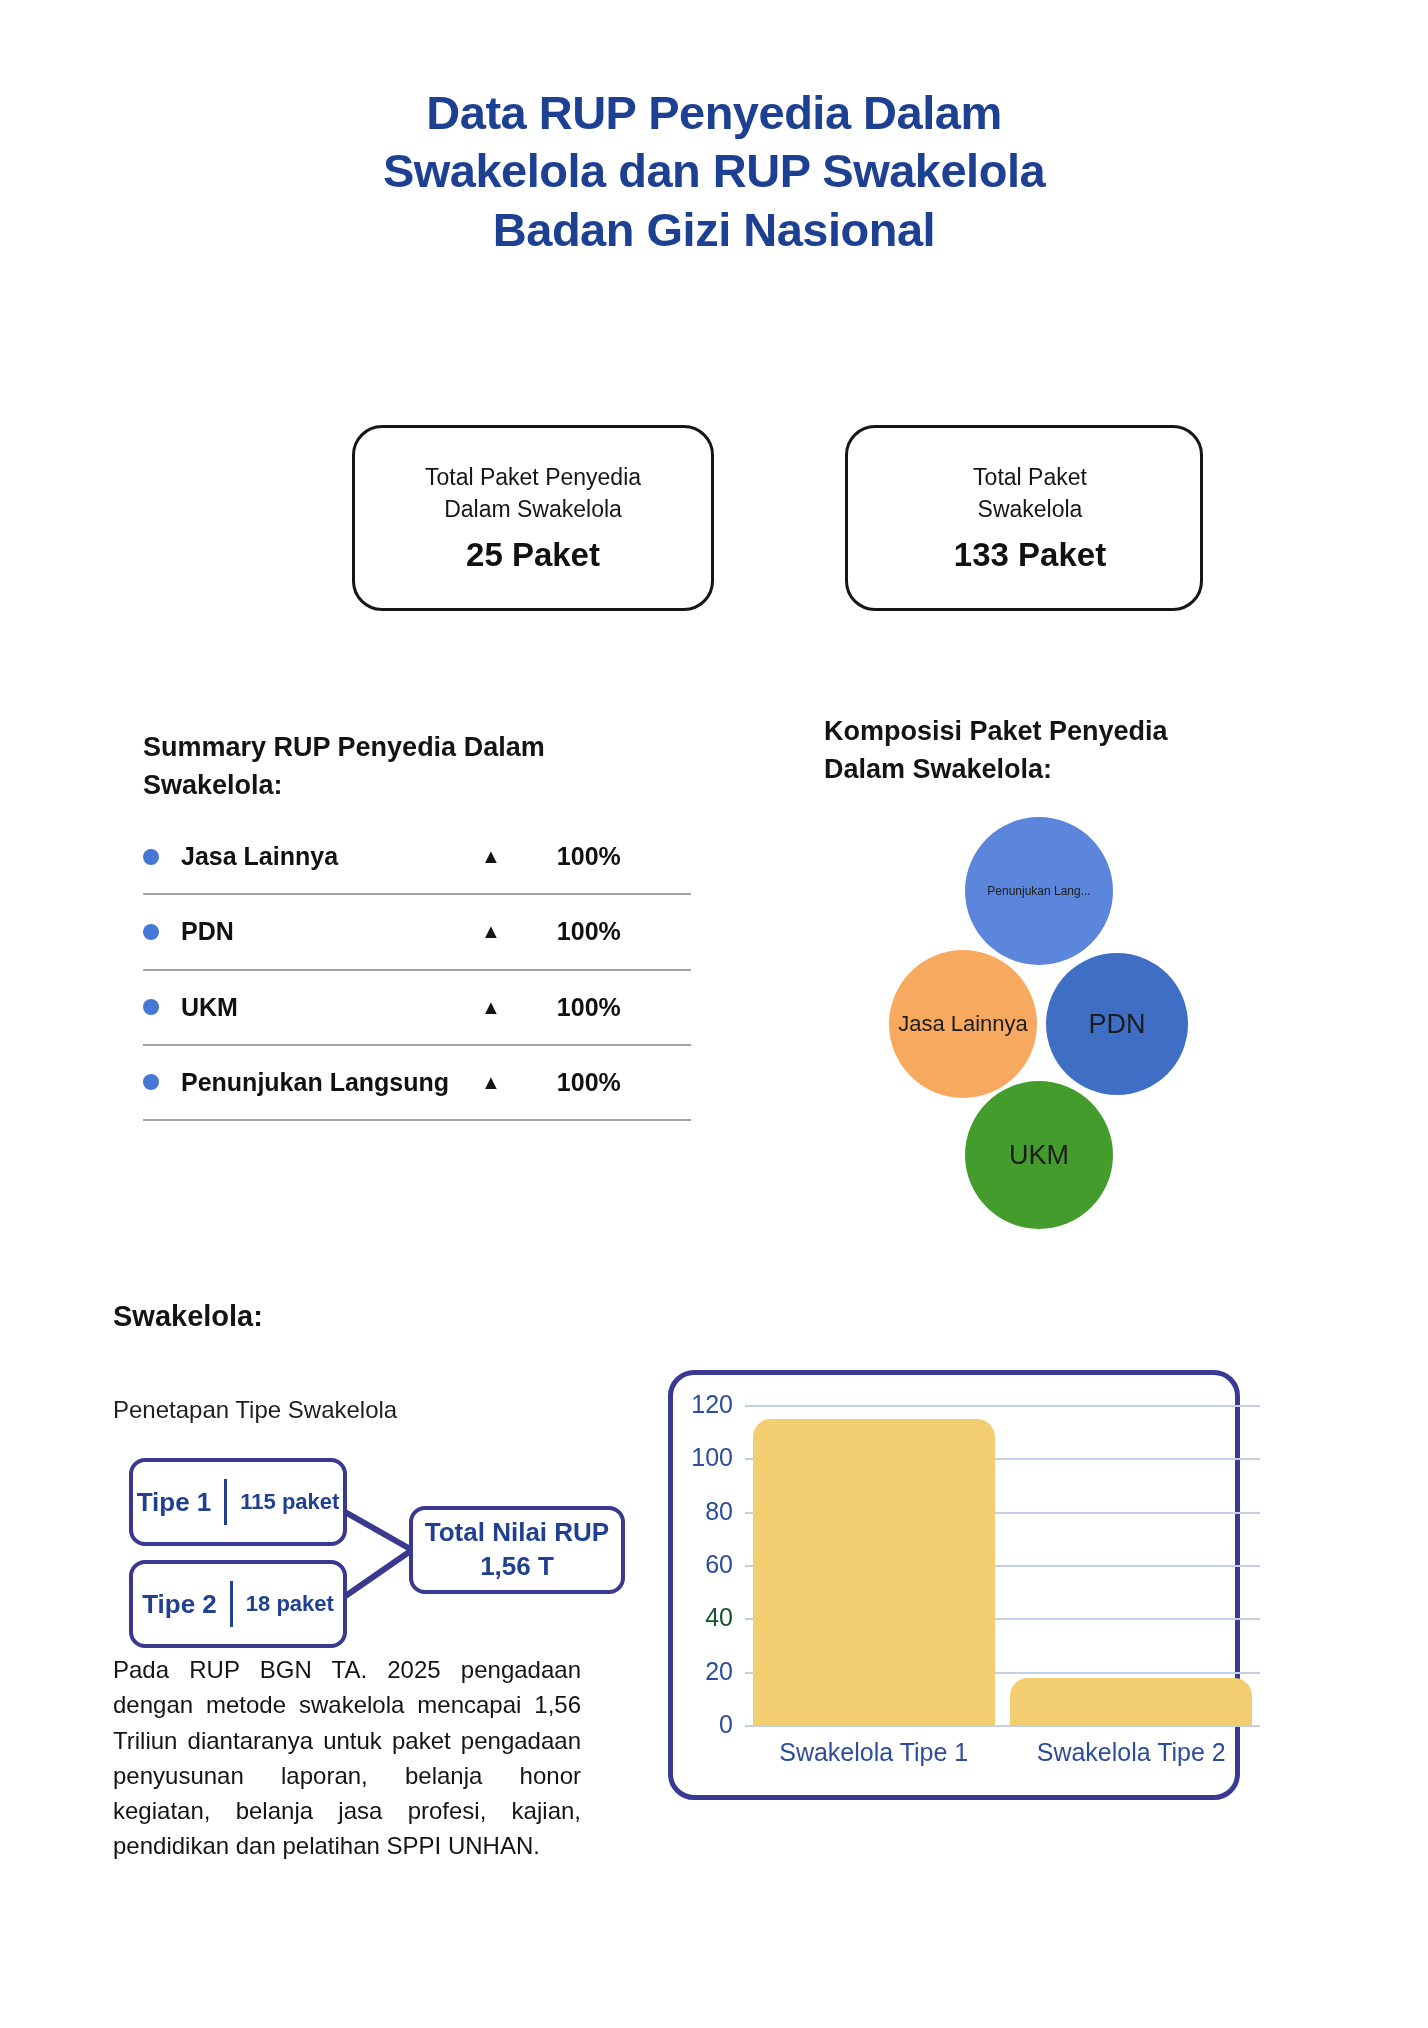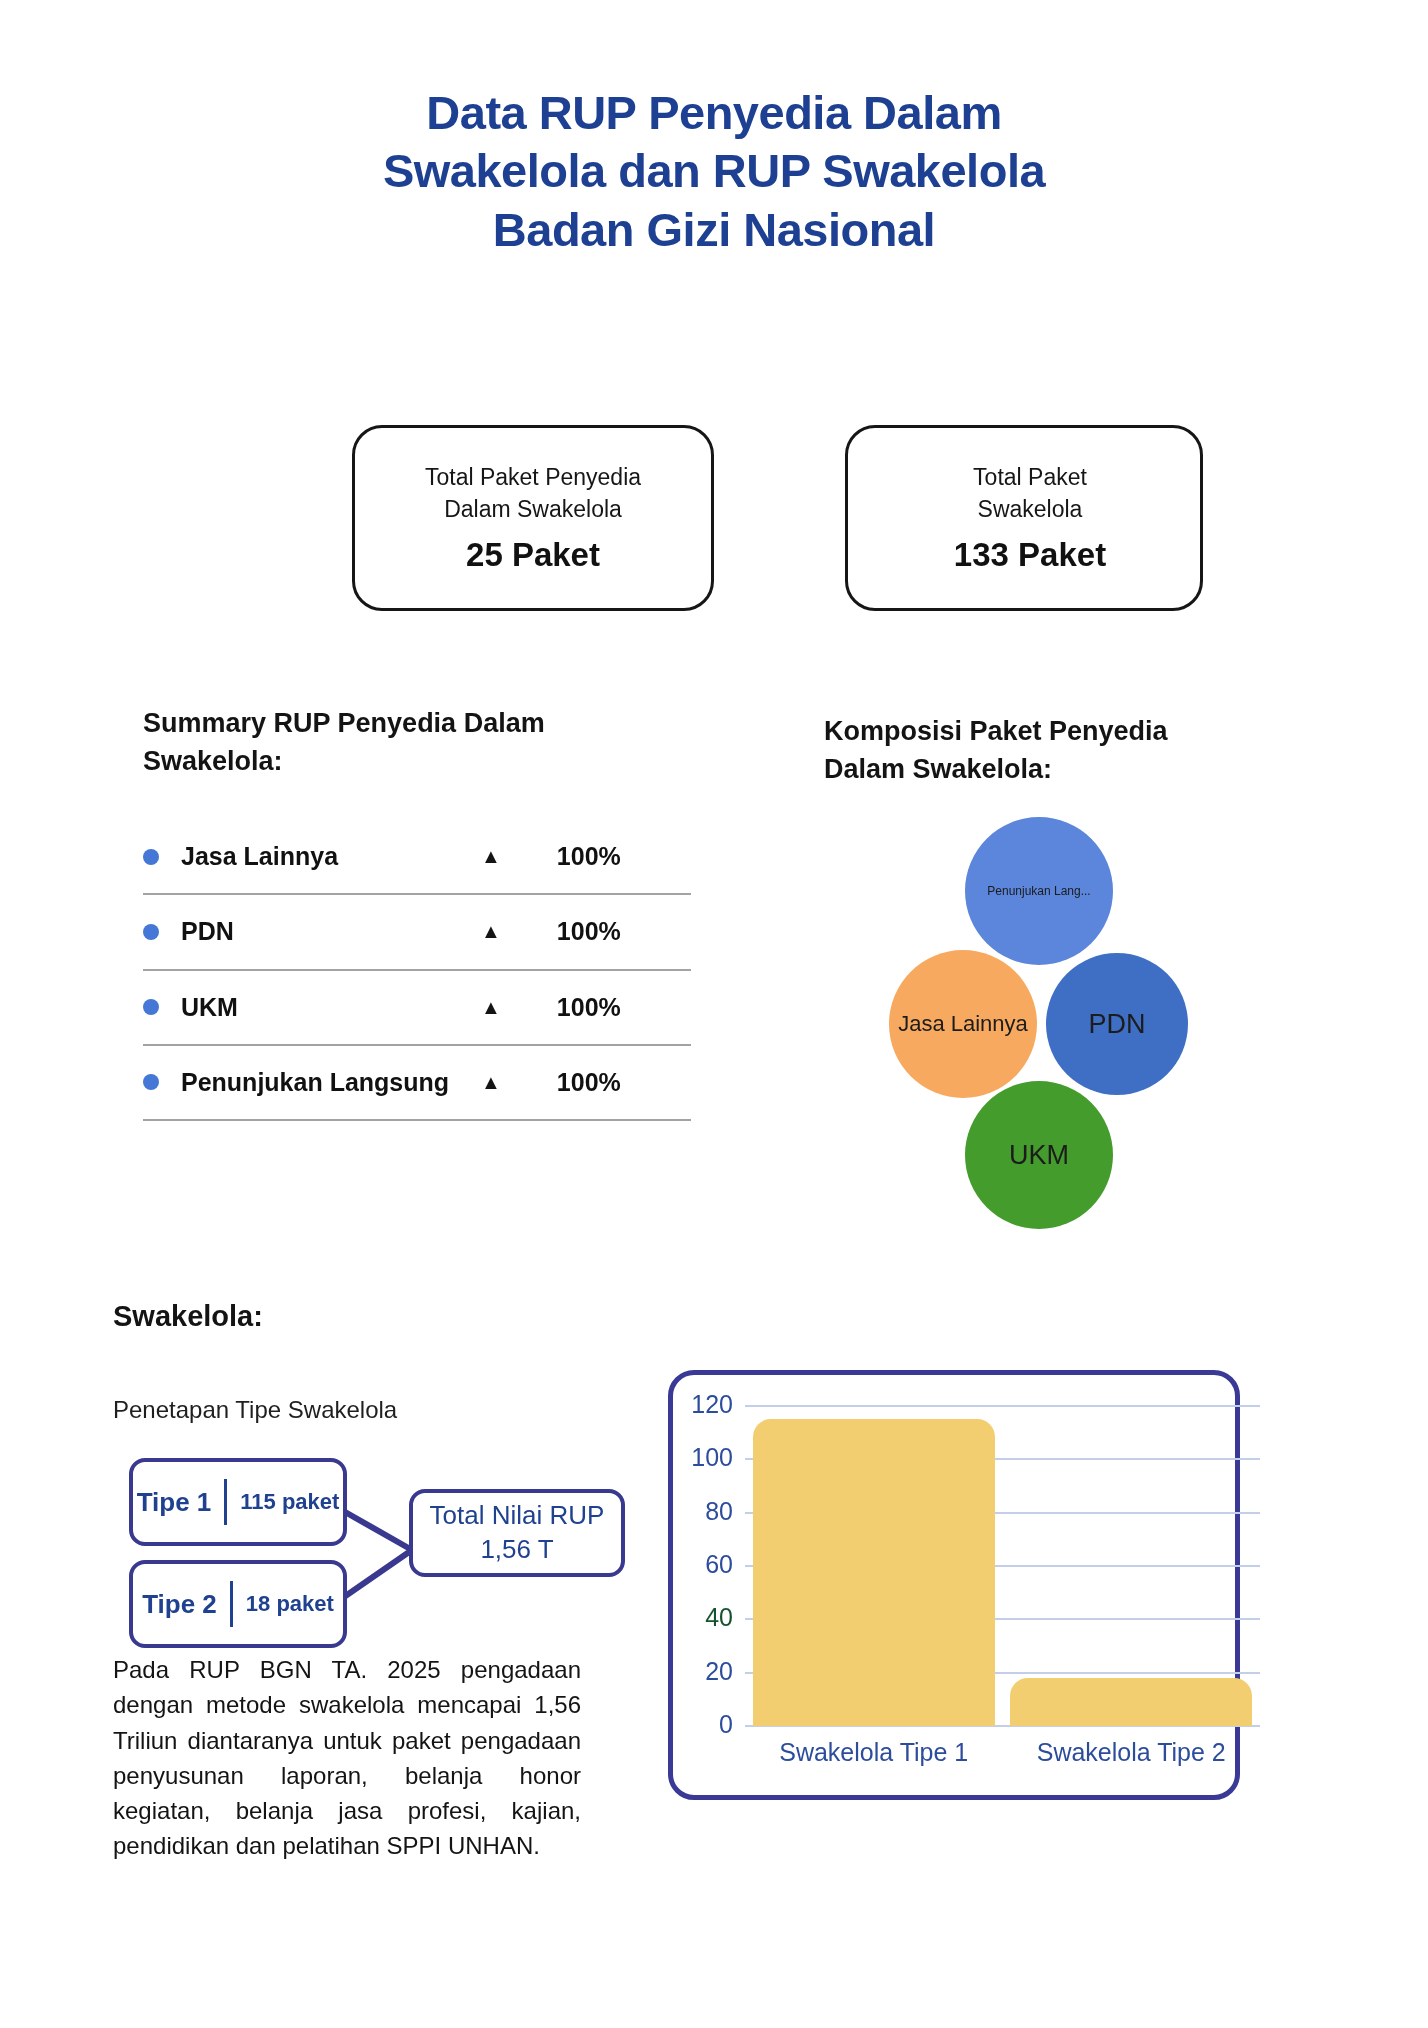--- a/index.html
+++ b/index.html
@@ -13,21 +13,21 @@
   
   .stat-card{position:absolute;top:425px;height:186px;border:3px solid #161616;border-radius:30px;
              background:#fff;display:flex;flex-direction:column;align-items:center;justify-content:center;
              box-sizing:border-box;text-align:center;}
   .stat-card:nth-of-type(1){left:320px;width:362px;margin-left:32px;}
   .stat-card:nth-of-type(2){left:845px;width:358px;padding-left:12px;}
   .card-label{font-size:23px;line-height:1.38;color:#161616;}
   .card-value{font-size:33px;font-weight:800;color:#111;margin-top:10px;}
 
   
-  .summary-heading{position:absolute;left:143px;top:704px;width:450px;
+  .summary-heading{position:absolute;left:143px;top:728px;width:450px;
                    font-size:27px;font-weight:800;line-height:1.42;color:#141414;}
   .summary-list{position:absolute;left:143px;top:820px;width:548px;}
   .summary-row{display:flex;align-items:center;border-bottom:2px solid #A3A3A3;padding:21px 0;}
   .bullet{width:16px;height:16px;border-radius:50%;flex:0 0 16px;}
   .summary-label{font-size:25px;font-weight:800;color:#111;margin-left:22px;flex:1;max-width:300px;line-height:1.25;}
   .tri{font-size:20px;color:#141414;margin-right:48px;}
   .summary-value{font-size:25px;font-weight:800;color:#111;width:72px;text-align:right;}
 
   
   .komposisi-heading{position:absolute;left:824px;top:712px;width:372px;
@@ -42,23 +42,23 @@
 
   .diagram{position:absolute;left:113px;top:1458px;width:522px;height:200px;}
   .tipe-box{position:absolute;left:16px;width:218px;height:88px;border:4px solid #39398F;border-radius:16px;
             background:#fff;display:flex;align-items:center;justify-content:center;box-sizing:border-box;
             color:#1F418F;font-weight:800;}
   .tipe-box:nth-of-type(1){top:0;}
   .tipe-box:nth-of-type(2){top:102px;}
   .tipe-label{font-size:26px;}
   .tipe-sep{width:3px;height:46px;background:#1F418F;margin:0 13px;}
   .tipe-value{font-size:22px;}
-  .total-box{position:absolute;left:296px;top:31px;width:216px;height:88px;border:4px solid #39398F;
+  .total-box{position:absolute;left:296px;top:48px;width:216px;height:88px;border:4px solid #39398F;
              border-radius:16px;background:#fff;display:flex;flex-direction:column;align-items:center;
-             justify-content:center;box-sizing:border-box;color:#1F418F;font-weight:400;line-height:1.3;}
+             justify-content:center;box-sizing:border-box;color:#1F418F;font-weight:700;line-height:1.3;}
   .total-line{font-size:26px;}
   .connector{position:absolute;left:0;top:0;pointer-events:none;}
 
   .paragraph{position:absolute;left:113px;top:1652px;width:468px;font-size:24px;line-height:1.47;
              text-align:justify;color:#141414;}
 
   
   .chart-card{position:absolute;left:668px;top:1362px;width:572px;height:430px;border:5px solid #3A3A96;
               border-radius:26px;background:#fff;box-sizing:border-box;margin-top:8px;}
   .gridline{position:absolute;height:2px;}

